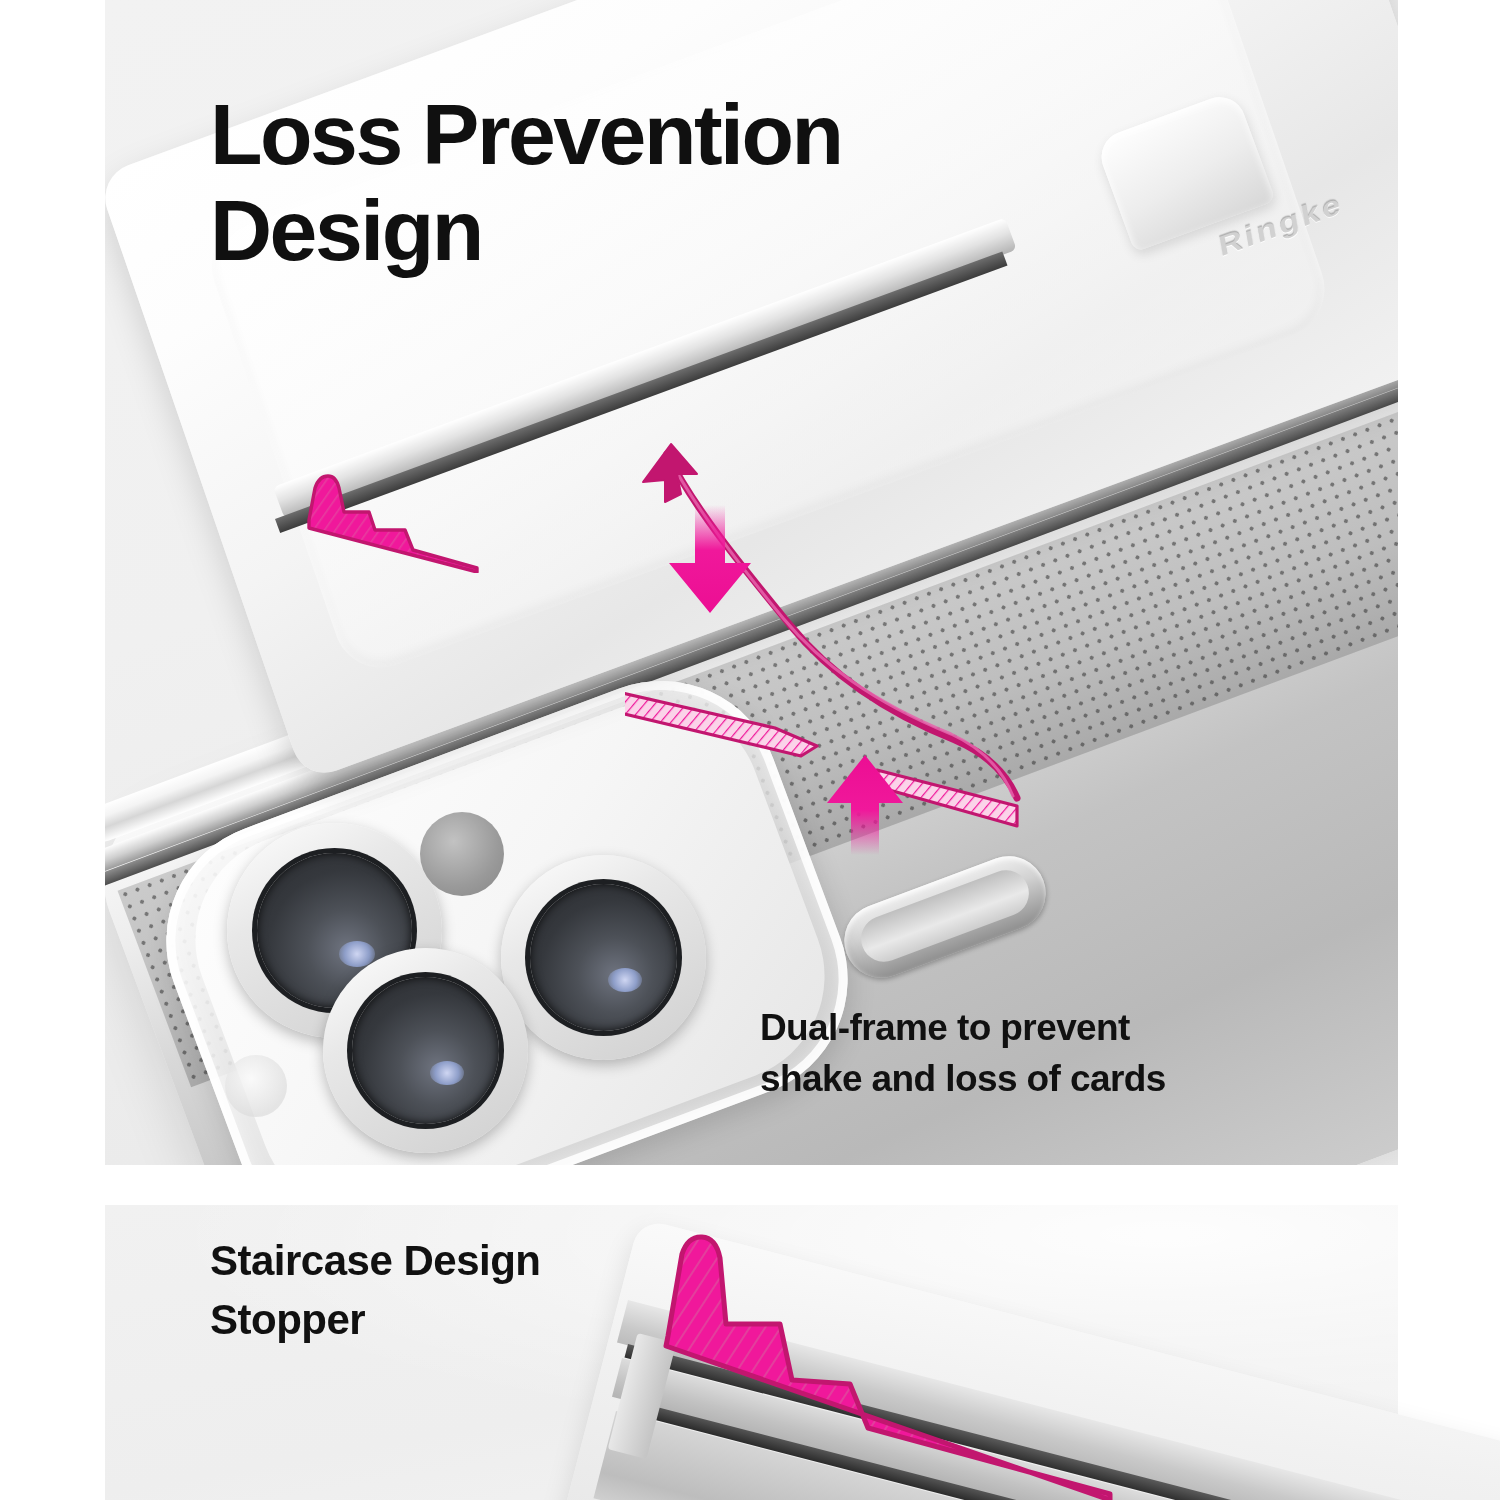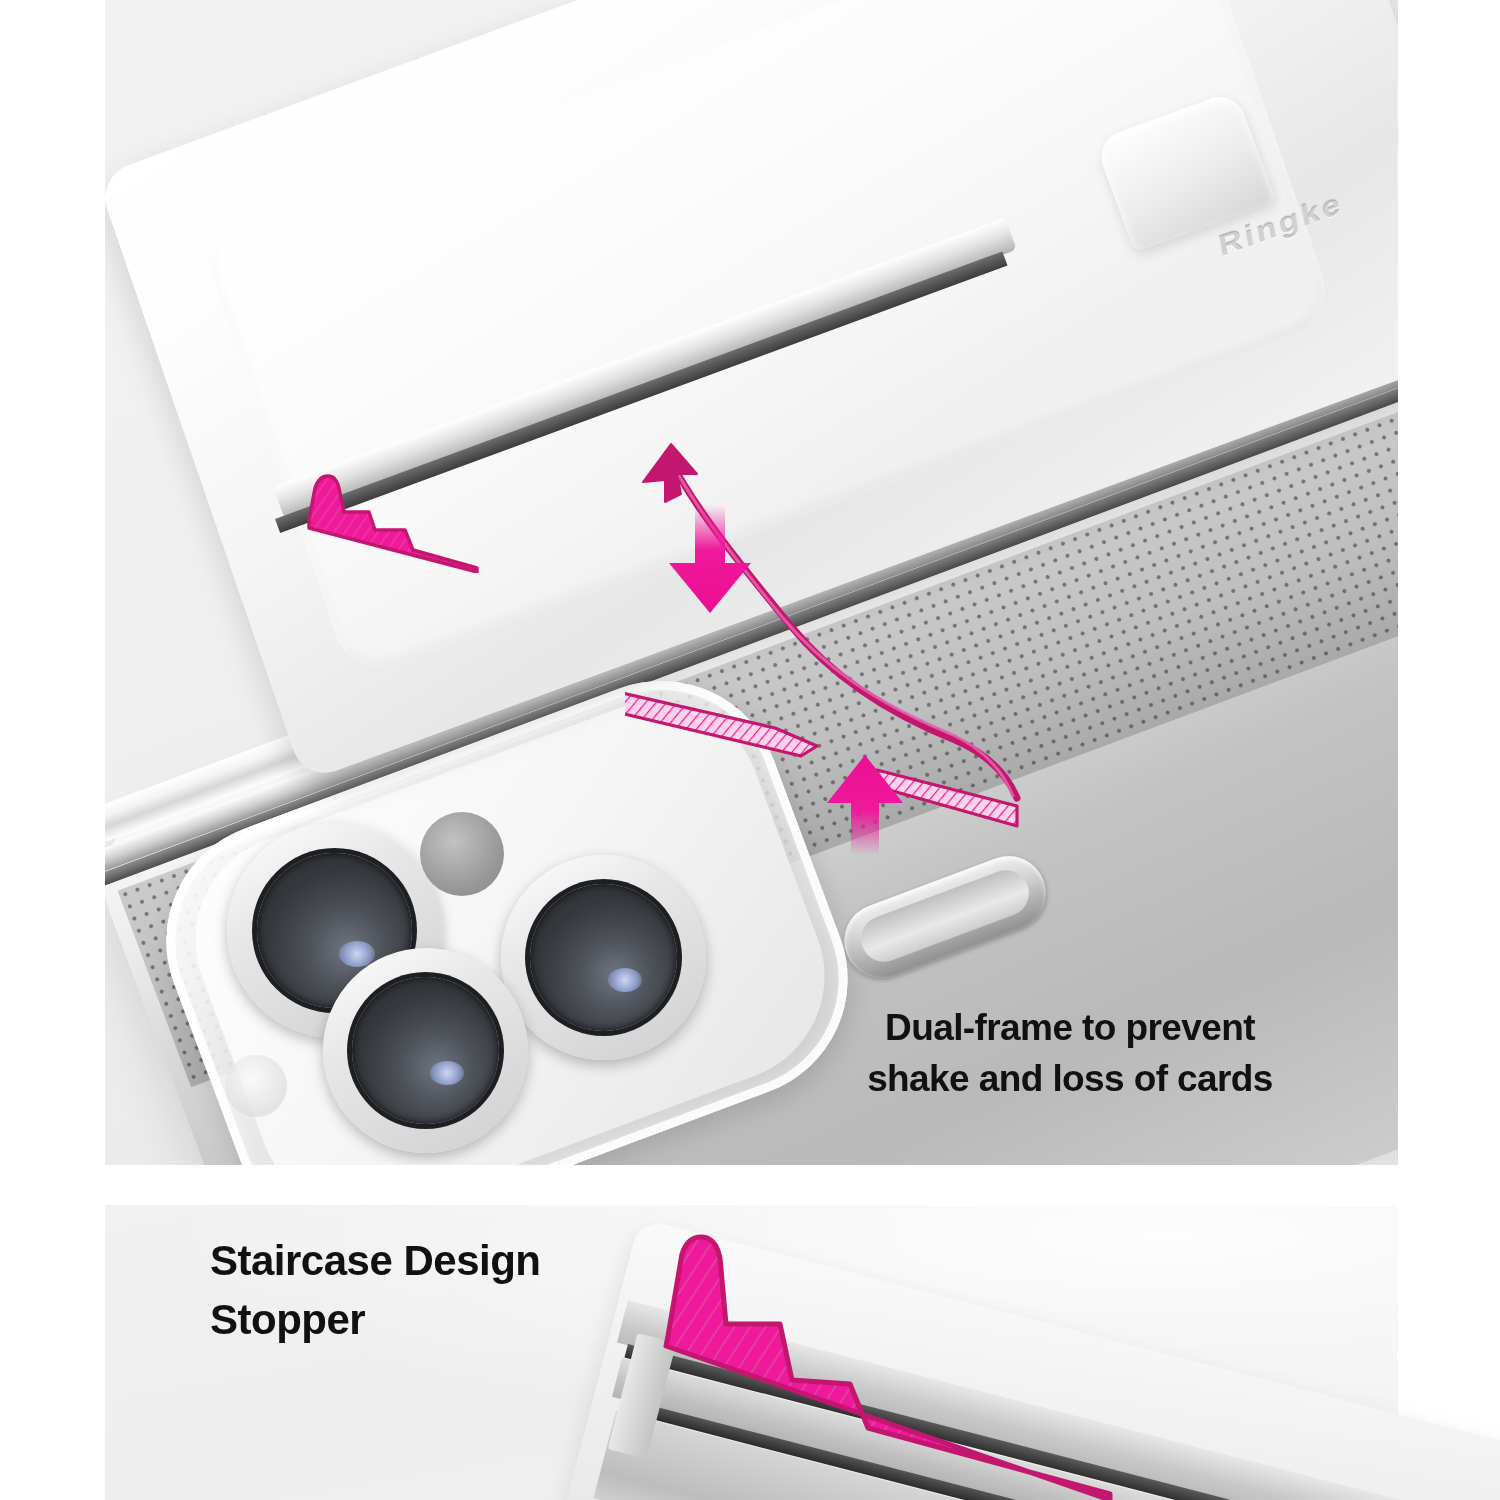--- a/index.html
+++ b/index.html
@@ -20,21 +20,21 @@
       radial-gradient(130% 120% at 82% 10%, rgba(255,255,255,.9) 0%, rgba(255,255,255,0) 60%),
       linear-gradient(170deg,#f1f1f1 0%,#eeeeee 55%,#f4f4f4 100%);
   }
 
   
   #title{ position:absolute; left:210px; top:86px; width:820px;
     font-size:86px; font-weight:700; line-height:1.12; letter-spacing:-2.5px;
     color:#101010; white-space:pre-line; z-index:40; }
 
   #caption-dual{ position:absolute; left:760px; top:1002px; width:620px;
-    text-align:center; font-size:37px; font-weight:700; line-height:1.38;
+    font-size:37px; font-weight:700; line-height:1.38;
     letter-spacing:-.6px; color:#111; white-space:pre-line; z-index:40; }
 
   #caption-stair{ position:absolute; left:210px; top:1232px; width:480px;
     font-size:42px; font-weight:700; line-height:1.4; letter-spacing:-.5px;
     color:#111; white-space:pre-line; z-index:40; }
 
   
 
   
   .case-body{ position:absolute; z-index:6; }
@@ -342,20 +342,22 @@
   <svg id="bp-stopper" viewBox="0 0 480 270">
     <defs>
       <pattern id="hatchC" width="13" height="13" patternTransform="rotate(33)" patternUnits="userSpaceOnUse">
         <rect width="13" height="13" fill="#F0189B"></rect>
         <line x1="0" y1="0" x2="0" y2="13" stroke="#E23F9C" stroke-width="4"></line>
       </pattern>
     </defs>
     <path d="M28,104 L42,22 Q48,4 62,5 Q76,6 80,26 L86,92 L140,92 L152,148 L210,152 L228,196 L470,262 L470,268 L26,114 Z" fill="url(#hatchC)" stroke="#C2166F" stroke-width="5" stroke-linejoin="round"></path>
   </svg>
 
+  <div id="title">Loss Prevention
+Design</div>
 
   <div id="caption-dual">Dual-frame to prevent
 shake and loss of cards</div>
 
   <div id="caption-stair">Staircase Design
 Stopper</div>
 
 </div>
 
 </body></html>

